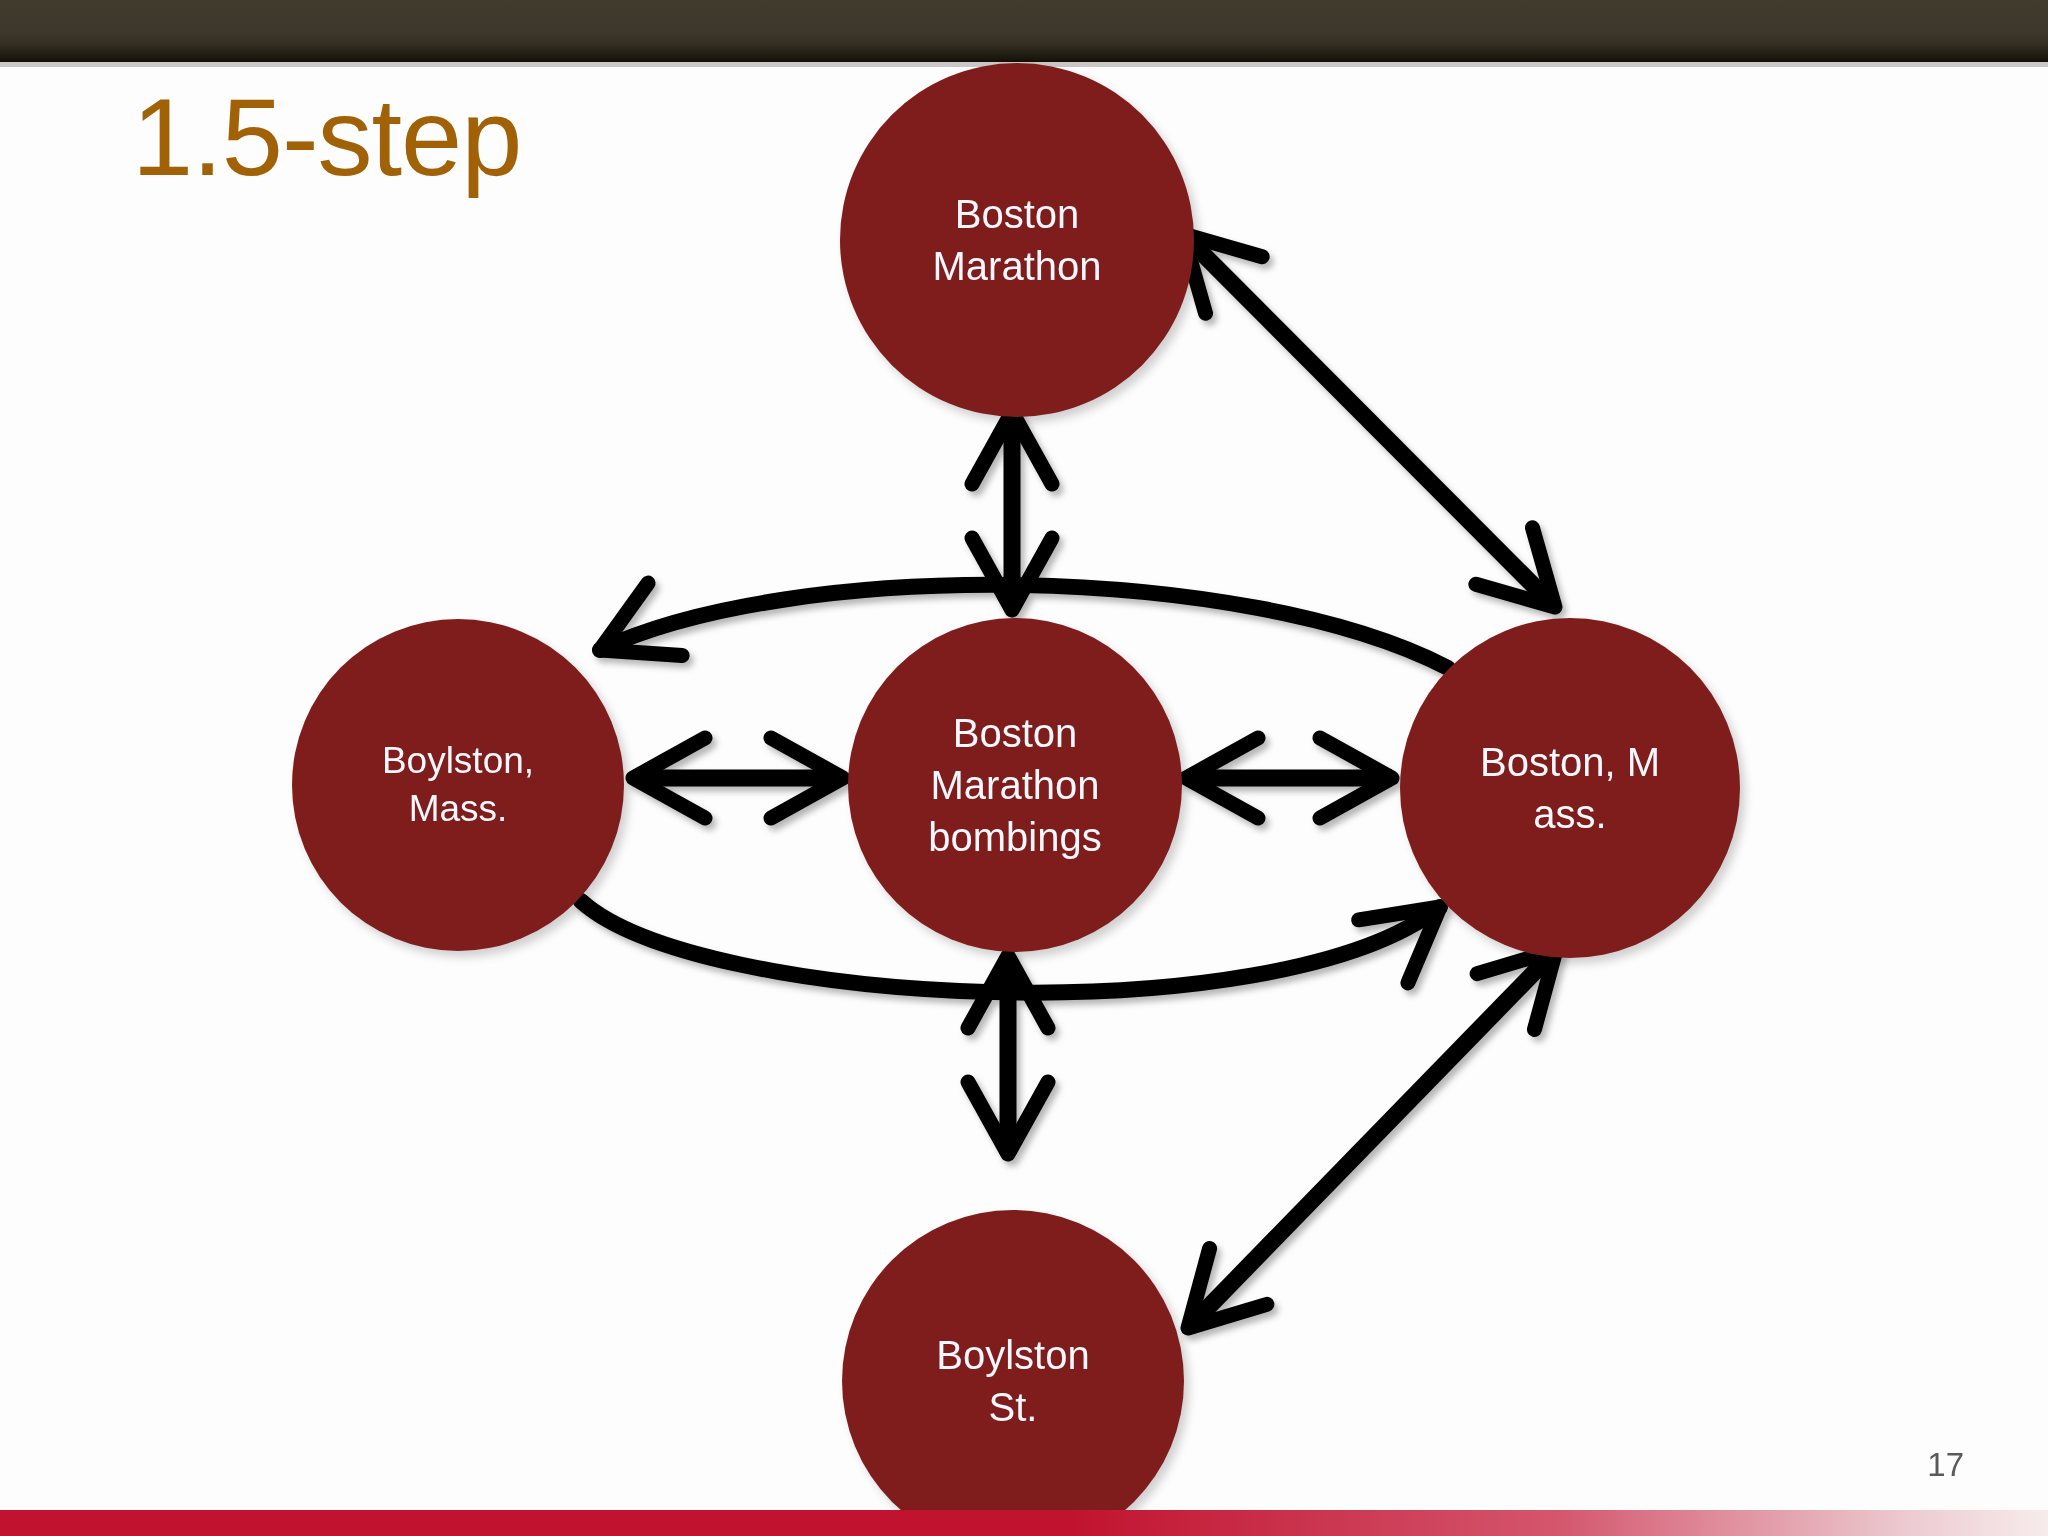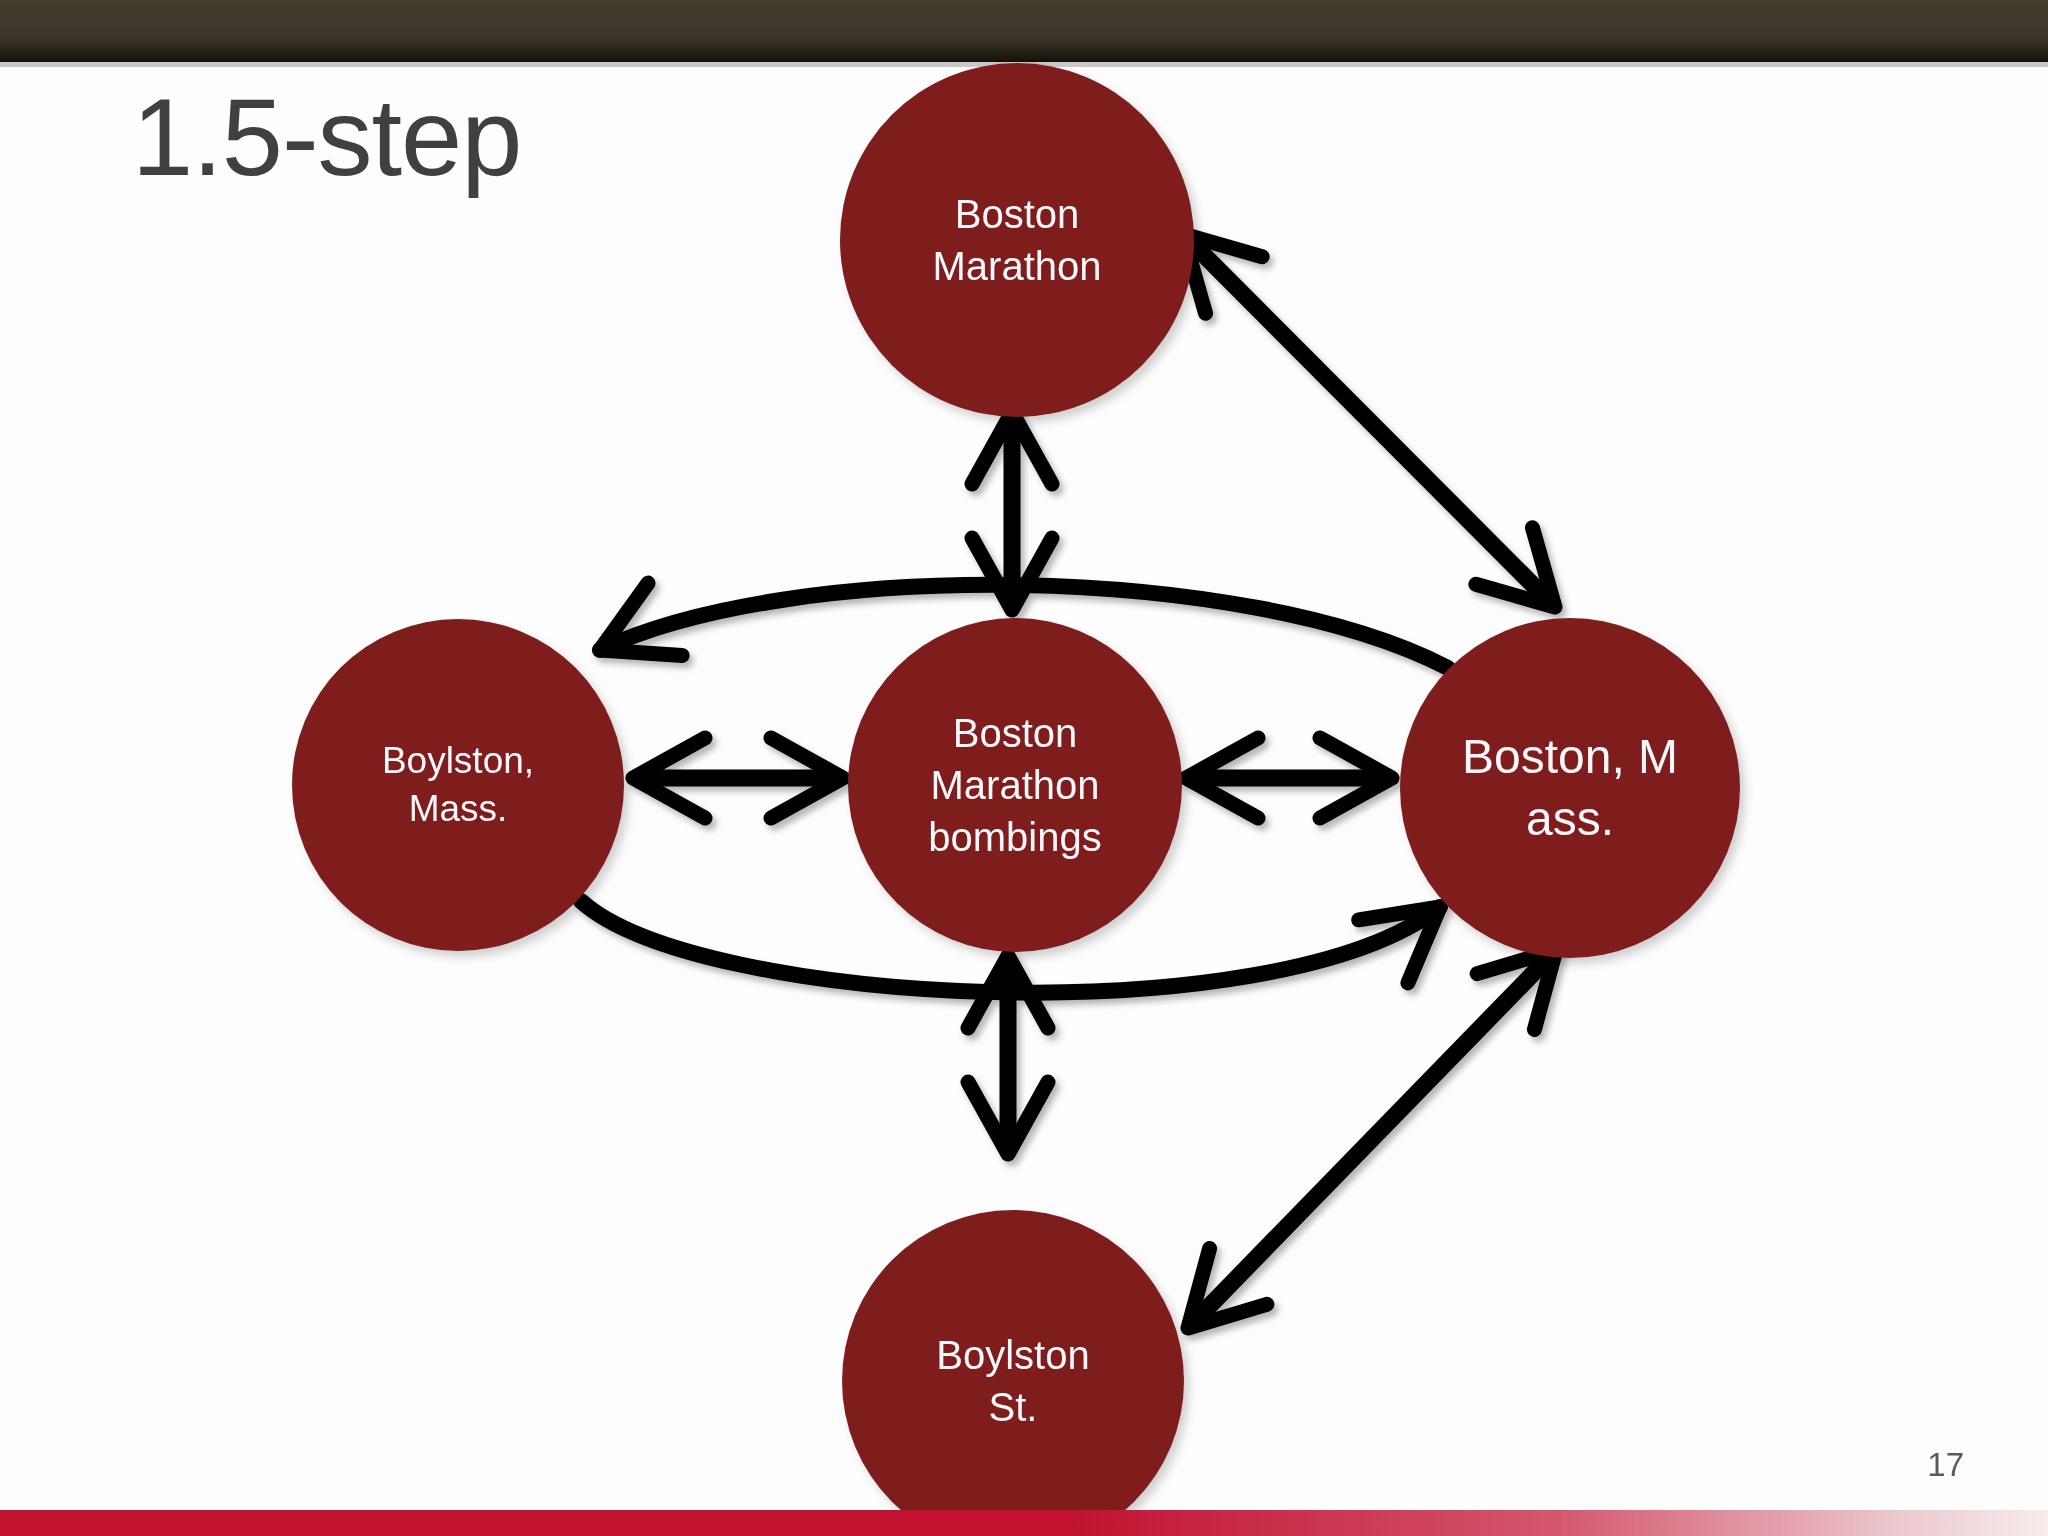--- a/index.html
+++ b/index.html
@@ -10,21 +10,21 @@
   .top-bar{
     position:absolute;left:0;top:0;width:2048px;height:62px;
     background:linear-gradient(180deg,#413b2e 0%,#3d382b 52%,#332e21 72%,#1a160d 95%,#120e07 100%);
   }
   .top-bar-line{
     position:absolute;left:0;top:62px;width:2048px;height:5px;
     background:#cac7c7;
   }
   .slide-title{
     position:absolute;left:132px;top:74px;
-    font-size:110px;line-height:1.15;color:#404040;
+    font-size:110px;line-height:1.15;color:#a16207;
     letter-spacing:-1px;white-space:nowrap;
   }
   .diagram-svg{position:absolute;left:0;top:0;}
   .node{
     position:absolute;border-radius:50%;
     background:#7f1d1d;
     color:#f4f7fb;
     display:flex;flex-direction:column;align-items:center;justify-content:center;
     text-align:center;line-height:1.3;
     box-shadow:5px 6px 10px rgba(0,0,0,0.18);
@@ -77,21 +77,21 @@
   <span>Boylston,</span>
   <span>Mass.</span>
 </div>
 
 <div class="node" style="left:848px;top:618px;width:334px;height:334px;font-size:40px;">
   <span>Boston</span>
   <span>Marathon</span>
   <span>bombings</span>
 </div>
 
-<div class="node" style="left:1400px;top:618px;width:340px;height:340px;font-size:48px;justify-content:center;">
+<div class="node" style="left:1400px;top:618px;width:340px;height:340px;font-size:40px;justify-content:center;">
   <span>Boston, M</span>
   <span>ass.</span>
 </div>
 
 <div class="node" style="left:842px;top:1210px;width:342px;height:342px;font-size:40px;">
   <span>Boylston</span>
   <span>St.</span>
 </div>
 
 <div class="page-number">17</div>

